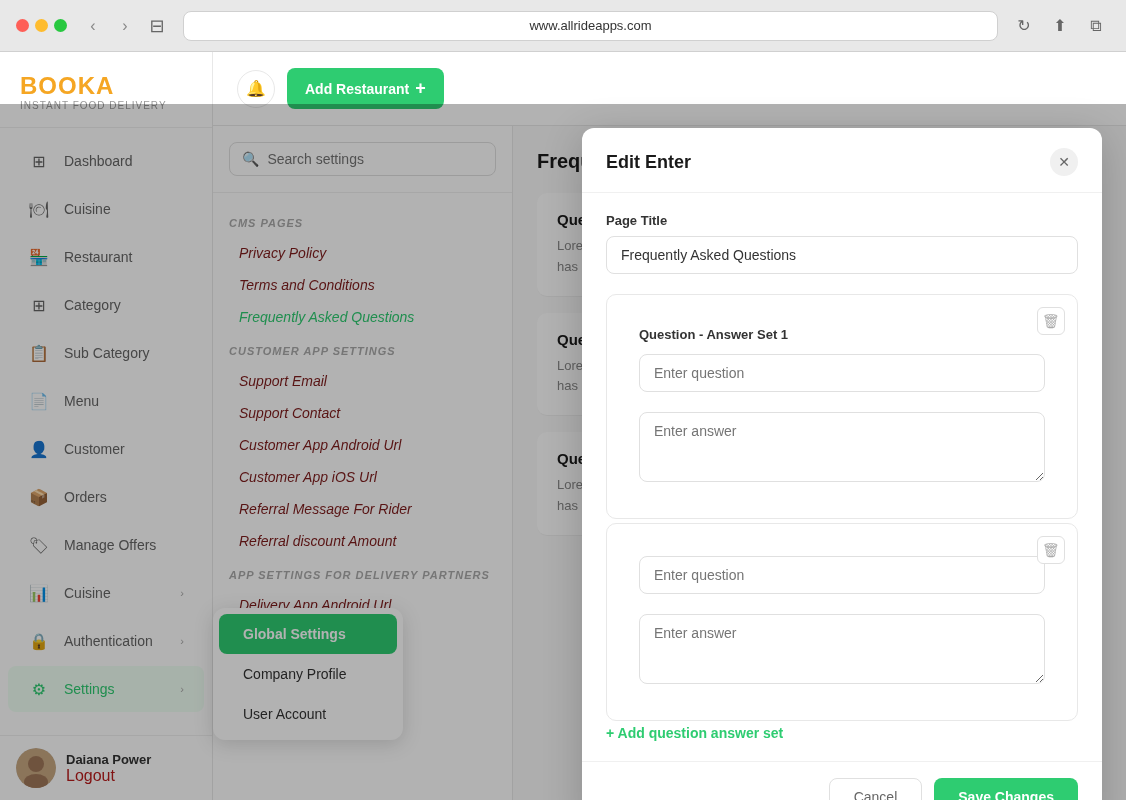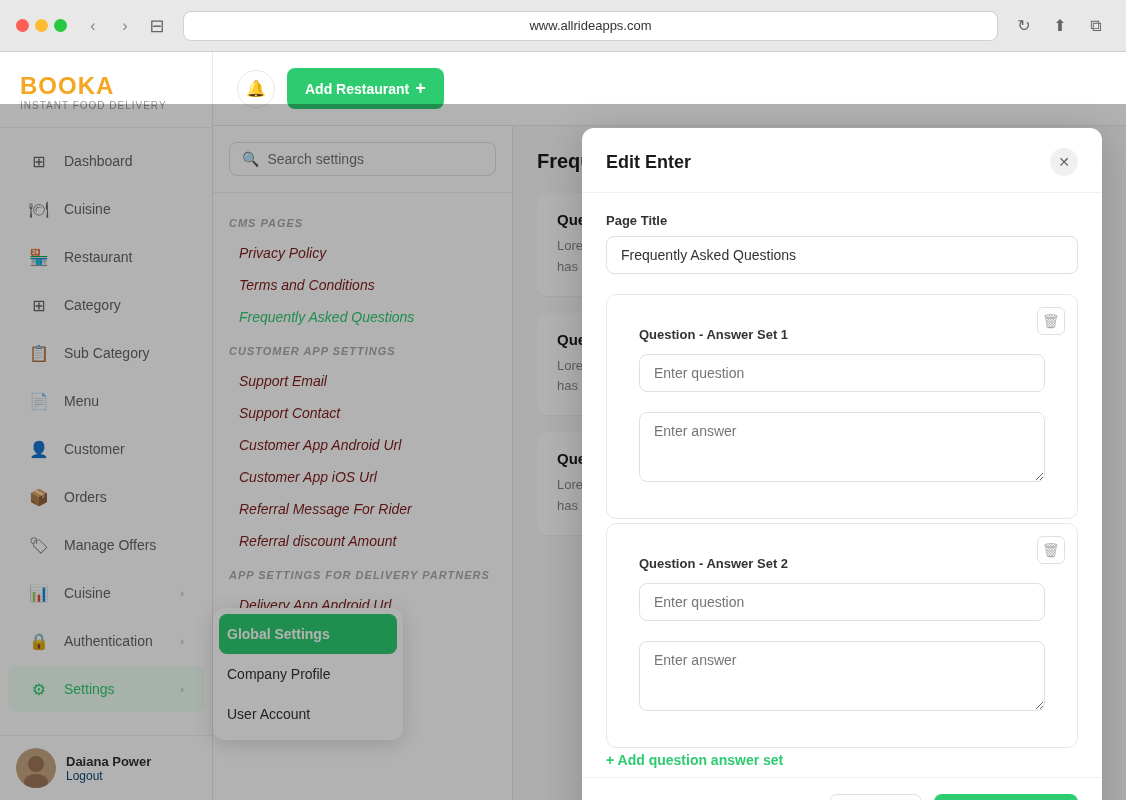--- a/index.html
+++ b/index.html
@@ -69,36 +69,36 @@
     .nav-item .chevron { font-size: 11px; color: #aaa; }
     .user-area {
       padding: 12px 16px;
       border-top: 1px solid #f0f0f0;
       display: flex;
       align-items: center;
       gap: 10px;
     }
     .user-avatar { width: 40px; height: 40px; border-radius: 50%; background: #ddd; overflow: hidden; display: flex; align-items: center; justify-content: center; font-size: 20px; }
     .user-name { font-size: 13px; font-weight: 600; color: #333; }
-    .user-logout { font-size: 12px; color: #0c4a6e; cursor: pointer; }
+    .user-logout { font-size: 16px; color: #b91c1c; cursor: pointer; }
 
     
     .submenu-popup {
       position: absolute;
       left: 213px;
       bottom: 60px;
       width: 190px;
       background: white;
       border-radius: 12px;
       box-shadow: 0 4px 20px rgba(0,0,0,0.15);
       padding: 6px;
       z-index: 100;
     }
     .submenu-item {
-      padding: 12px 8px;
+      padding: 12px 24px;
       cursor: pointer;
       border-radius: 8px;
       font-size: 14px;
       color: #333;
     }
     .submenu-item.active { background: #2ecc71; color: white; font-weight: 600; }
 
     
     .main-content {
       flex: 1;
@@ -466,21 +466,20 @@
           <button class="qa-delete-btn">🗑</button>
           <div class="form-group">
             <input type="text" class="form-input" placeholder="Enter question" style="">
           </div>
           <div class="form-group" style="margin-bottom:0;">
             <textarea class="form-textarea" placeholder="Enter answer" style=""></textarea>
           </div>
         </div>
 
         <div class="qa-set">
-          <div class="qa-set-label">Question - Answer Set 2</div>
           <button class="qa-delete-btn">🗑</button>
           <div class="form-group">
             <input type="text" class="form-input" placeholder="Enter question" style="">
           </div>
           <div class="form-group" style="margin-bottom:0;">
             <textarea class="form-textarea" placeholder="Enter answer" style=""></textarea>
           </div>
         </div>
 
         <div style="text-align:right;">

